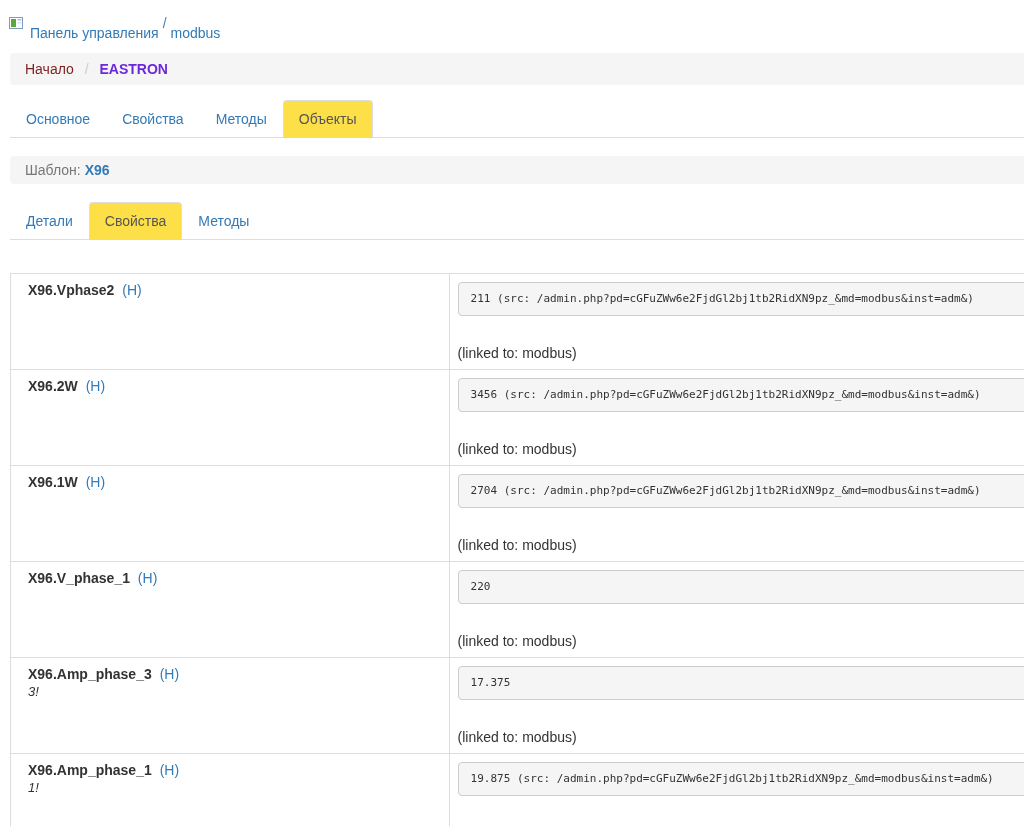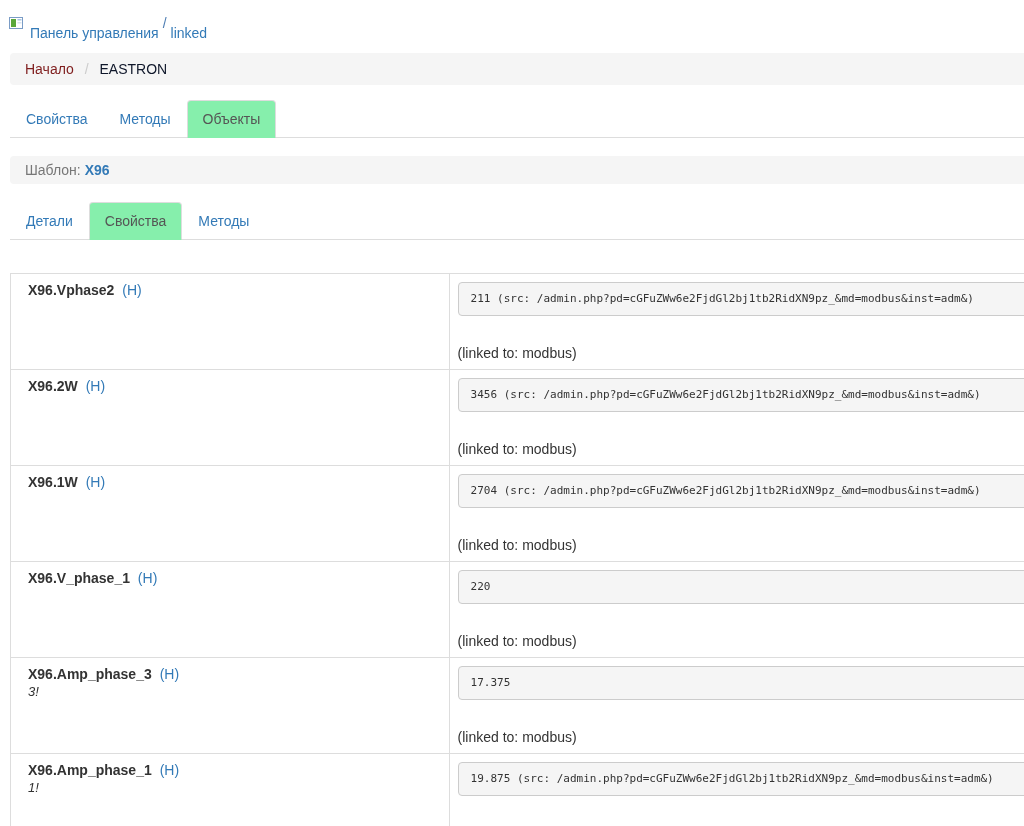--- a/index.html
+++ b/index.html
@@ -12,27 +12,27 @@
   .page-title { padding-top:5px; display:flex; align-items:center; margin-left:-2px; }
   .page-title .app-icon { margin-right:6px; display:inline-block; width:16px; height:16px; }
   .page-title a { color:#337ab7;margin-top:20px; }
   .page-title .sep { color:#4d7db3; margin:0 4px; }
 
   
   .breadcrumb { margin-top:12px; background:#f5f5f5; border-radius:4px;
     padding:8px 15px; width:1080px; list-style:none; }
   .breadcrumb a { color:#7f1d1d; }
   .breadcrumb .bc-sep { color:#ccc; margin:0 7px; }
-  .breadcrumb .bc-current { color:#0f172a; }
+  .breadcrumb .bc-current { color:#6d28d9;font-weight:bold; }
 
   
   .nav-tabs { display:flex; border-bottom:1px solid #ddd; width:1080px; }
   .nav-tabs a { display:block; padding:10px 15px; color:#337ab7;
     border:1px solid transparent; border-radius:4px 4px 0 0; margin-bottom:-1px; }
-  .nav-tabs a.active { color:#555; background:#86efac; border-color:#ddd #ddd transparent #ddd; }
+  .nav-tabs a.active { color:#555; background:#fde047; border-color:#ddd #ddd transparent #ddd; }
   .tabs-class { margin-top:15px; }
   .tabs-object { margin-top:18px; }
 
   
   .object-bar { margin-top:18px; background:#f5f5f5; border-radius:4px;
     padding:6px 15px; width:1080px; color:#777; }
   .object-bar a { color:#337ab7;font-weight:bold; }
 
   
   table.props { margin-top:33px; border-collapse:collapse; width:1080px; table-layout:fixed; }
@@ -57,30 +57,31 @@
     <span class="app-icon">
       <svg width="16" height="16" viewBox="0 0 16 16">
         <rect x="1.5" y="2.5" width="13" height="11" fill="#ffffff" stroke="#7a9cc6" stroke-width="1"></rect>
         <rect x="3" y="4" width="5" height="8" fill="#5aa73a"></rect>
         <rect x="9.5" y="4" width="4" height="1.5" fill="#a8c4e0"></rect>
         <rect x="9.5" y="7" width="4" height="1.5" fill="#d7e3f0"></rect>
       </svg>
     </span>
     <a href="#">Панель управления</a>
     <span class="sep">/</span>
-    <a href="#">linked</a>
+    <a href="#">modbus</a>
   </div>
 
   <div class="breadcrumb">
     <a href="#">Начало</a>
     <span class="bc-sep">/</span>
     <span class="bc-current">EASTRON</span>
   </div>
 
   <div class="nav-tabs tabs-class">
+    <a href="#">Основное</a>
     <a href="#">Свойства</a>
     <a href="#">Методы</a>
     <a href="#" class="active">Объекты</a>
   </div>
 
   <div class="object-bar">
     <span>Шаблон:</span>
     <a href="#">X96</a>
   </div>
 

